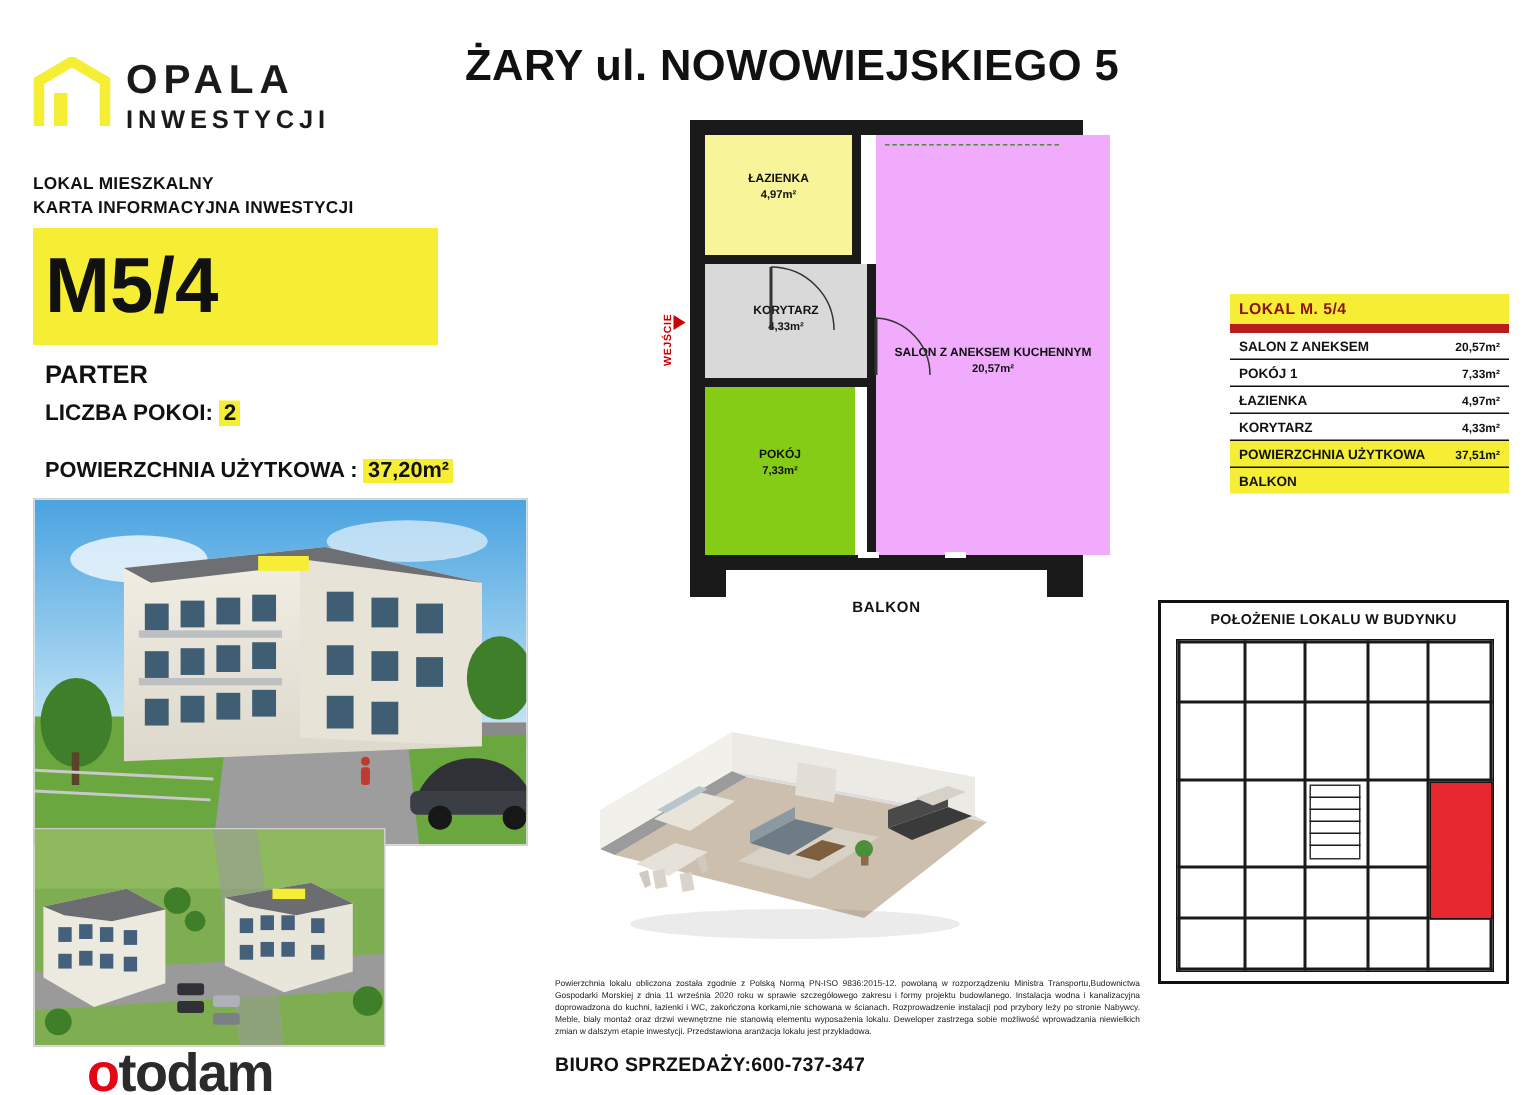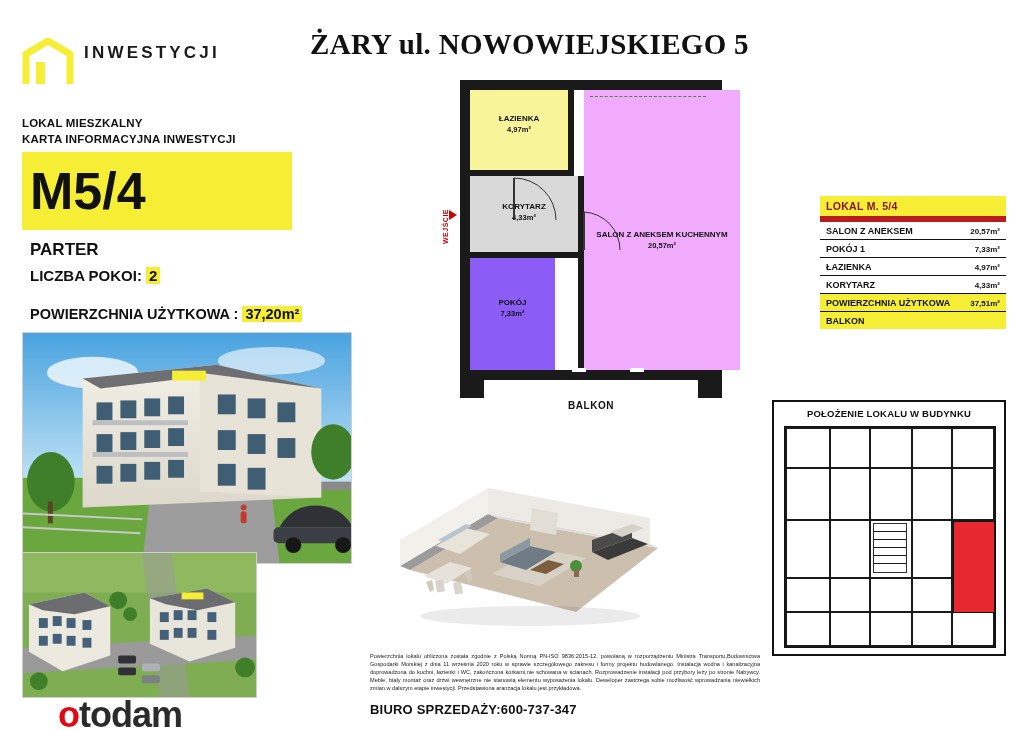--- a/index.html
+++ b/index.html
@@ -47,21 +47,21 @@
   }
   #floor-info { left: 30px; top: 240px; width: 300px; }
   #floor-info .line1 { font-size: 17px; font-weight: bold; margin-bottom: 7px; }
   #floor-info .line2 { font-size: 15px; font-weight: bold; margin-bottom: 22px; }
   #floor-info .line3 { font-size: 14.5px; font-weight: bold; }
   .hl-yellow { background: #f5ee35; padding: 0 3px; }
 
   
   #main-title {
     left: 310px; top: 28px; width: 700px;
-    font-size: 29px; font-weight: bold; letter-spacing: .3px; font-family: Liberation Serif, serif;
+    font-size: 29px; font-weight: bold; letter-spacing: .3px;
   }
 
   
   #plan-wrap { left: 460px; top: 80px; width: 262px; height: 350px; }
   .wall { background: #1a1a1a; position: absolute; }
   .room { position: absolute; box-sizing: border-box; }
   .room-label {
     position: absolute; width: 100%; text-align: center;
     font-size: 8px; font-weight: bold; line-height: 1.35; color: #111;
   }
@@ -147,20 +147,21 @@
 <body>
 
 <div id="page">
 
   <div id="logo-block" class="abs">
     <svg id="logo-mark" viewBox="0 0 52 50">
       <path d="M4 46 L4 16 L26 3 L48 16 L48 46" fill="none" stroke="#f5ee35" stroke-width="7"></path>
       <rect x="14" y="24" width="9" height="22" fill="#f5ee35"></rect>
     </svg>
     <div id="logo-text">
+      <div class="logo-opala">OPALA</div>
       <div class="logo-dev">INWESTYCJI</div>
     </div>
   </div>
 
   <div id="lok-mieszkalny" class="abs">
     <div>LOKAL MIESZKALNY</div>
     <div>KARTA INFORMACYJNA INWESTYCJI</div>
   </div>
 
   <div id="m-badge" class="abs"></div>
@@ -200,21 +201,21 @@
 
     <div class="room" style="left:10px;top:96px;width:108px;height:76px;background:#d9d9d9;">
       <div class="room-label" style="top:26px;">
         <span>KORYTARZ</span><br>
         <span class="room-area">4,33m²</span>
       </div>
     </div>
     <div class="wall" style="left:108px;top:10px;width:6px;height:86px;"></div>
     <div class="wall" style="left:10px;top:172px;width:108px;height:6px;"></div>
 
-    <div class="room" style="left:10px;top:178px;width:85px;height:112px;background:#8b5cf6;">
+    <div class="room" style="left:10px;top:178px;width:100px;height:112px;background:#84cc16;">
       <div class="room-label" style="top:40px;">
         <span>POKÓJ</span><br>
         <span class="room-area">7,33m²</span>
       </div>
     </div>
 
     <div class="wall" style="left:118px;top:96px;width:6px;height:194px;"></div>
 
     <div class="room" style="left:124px;top:10px;width:156px;height:280px;background:#f0abfc;">
       <div class="room-label" style="top:140px;">

